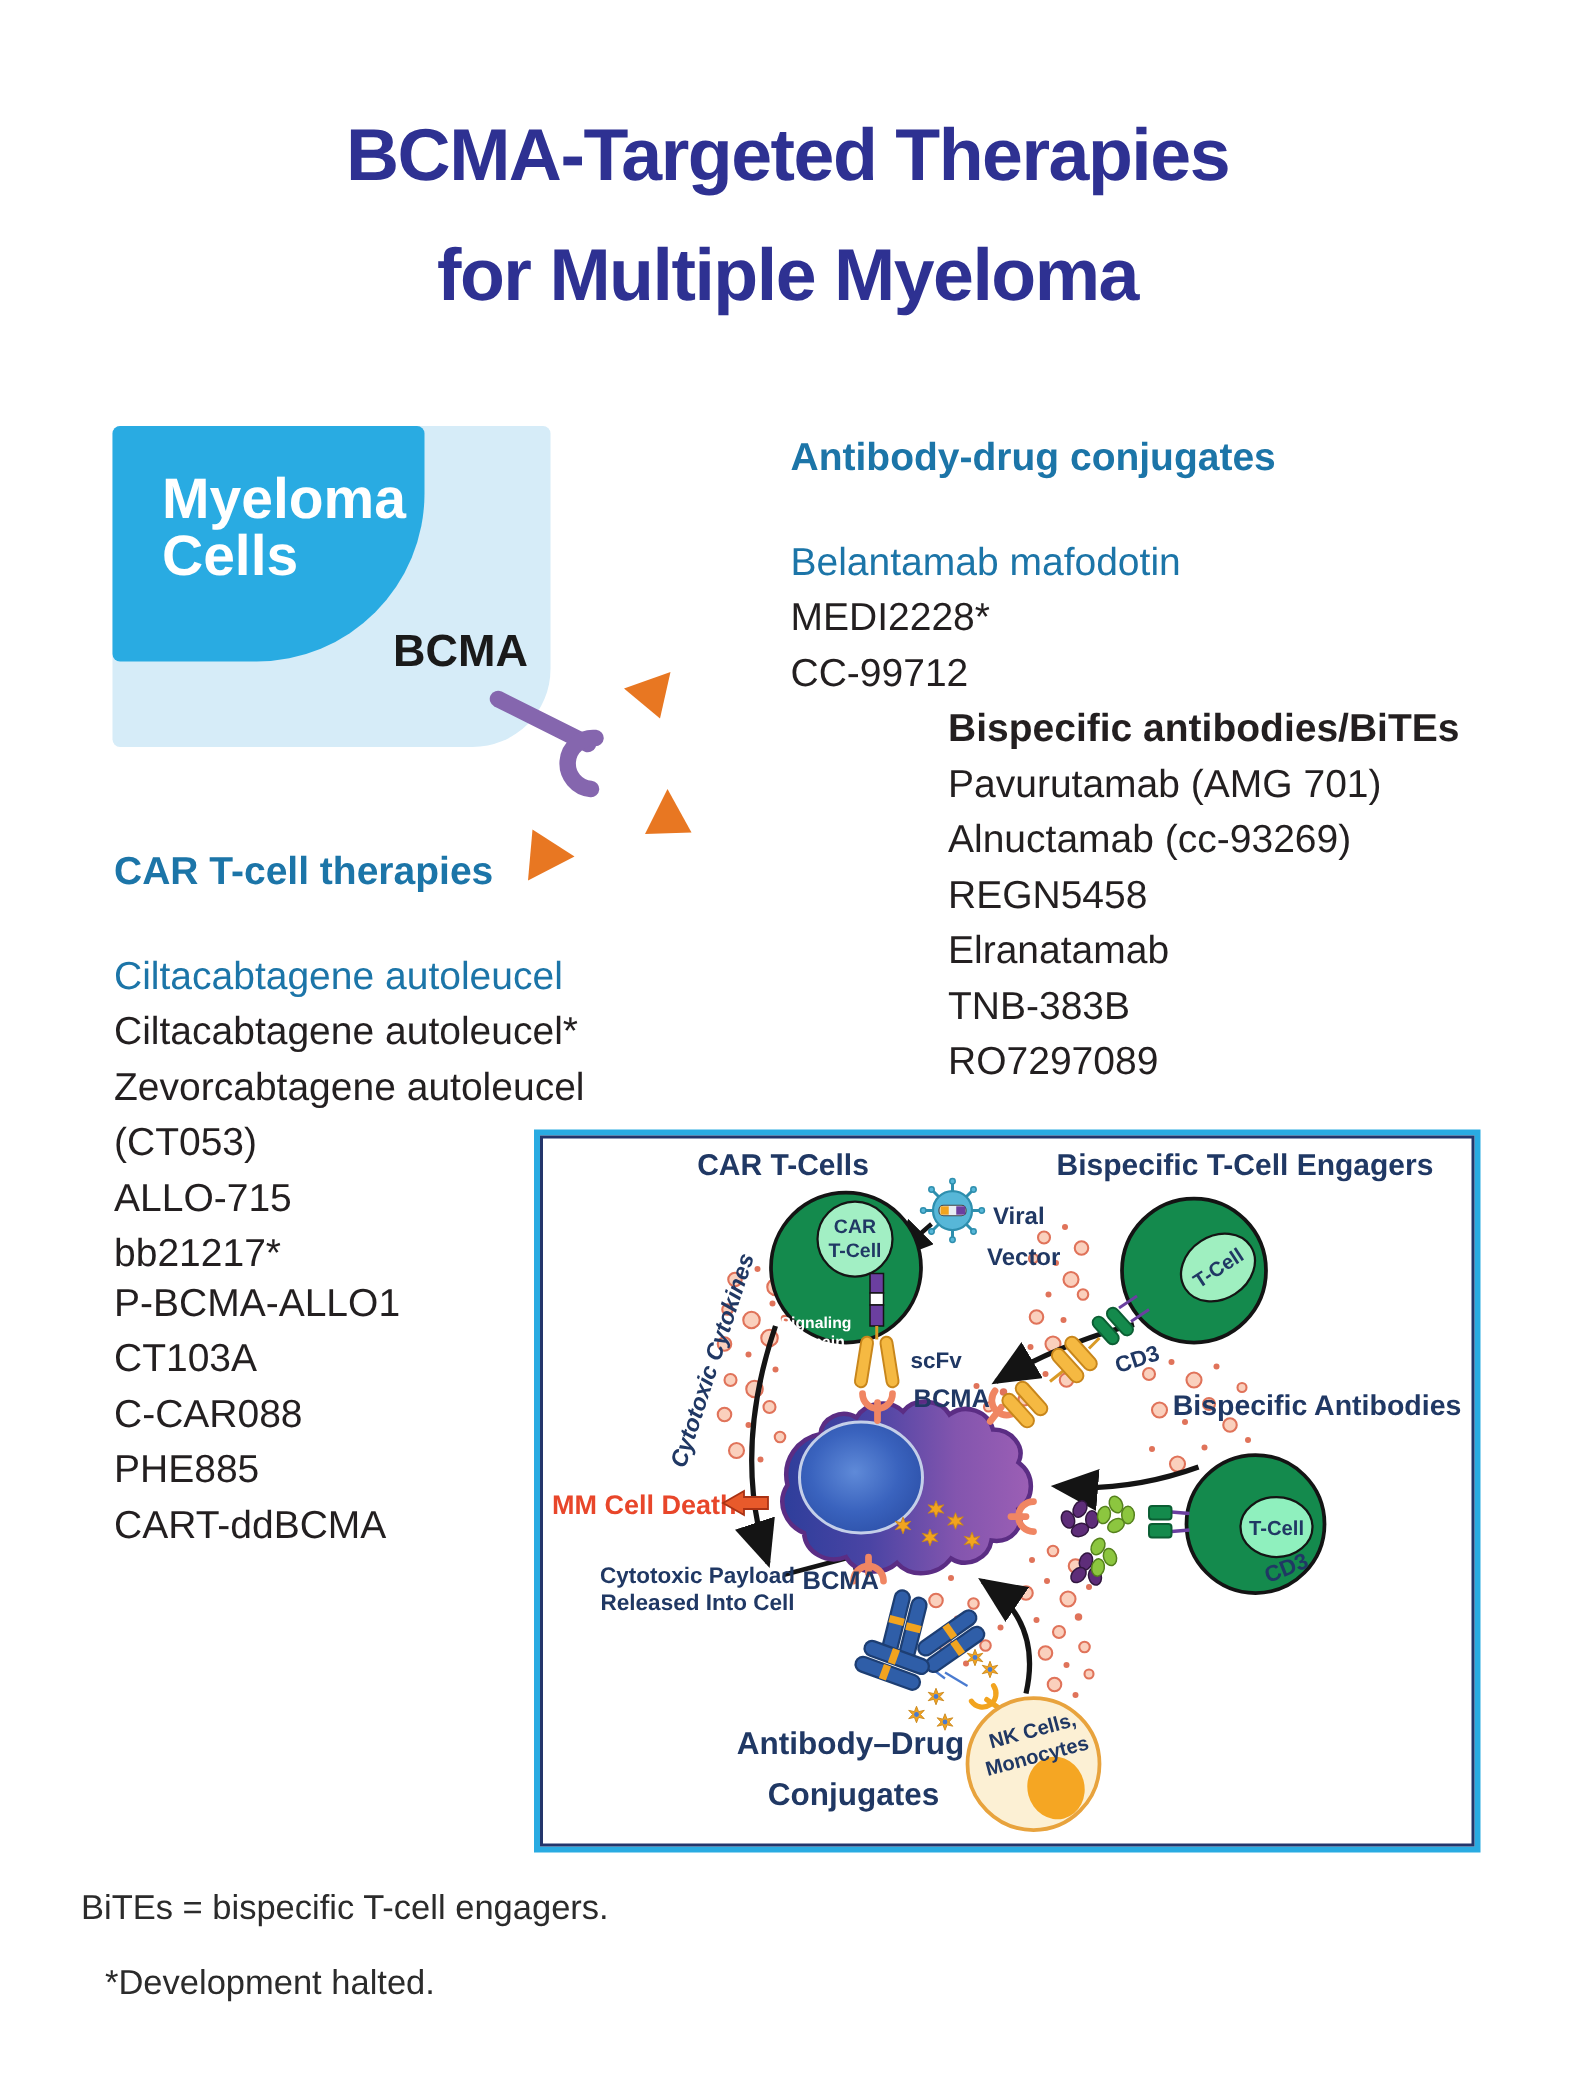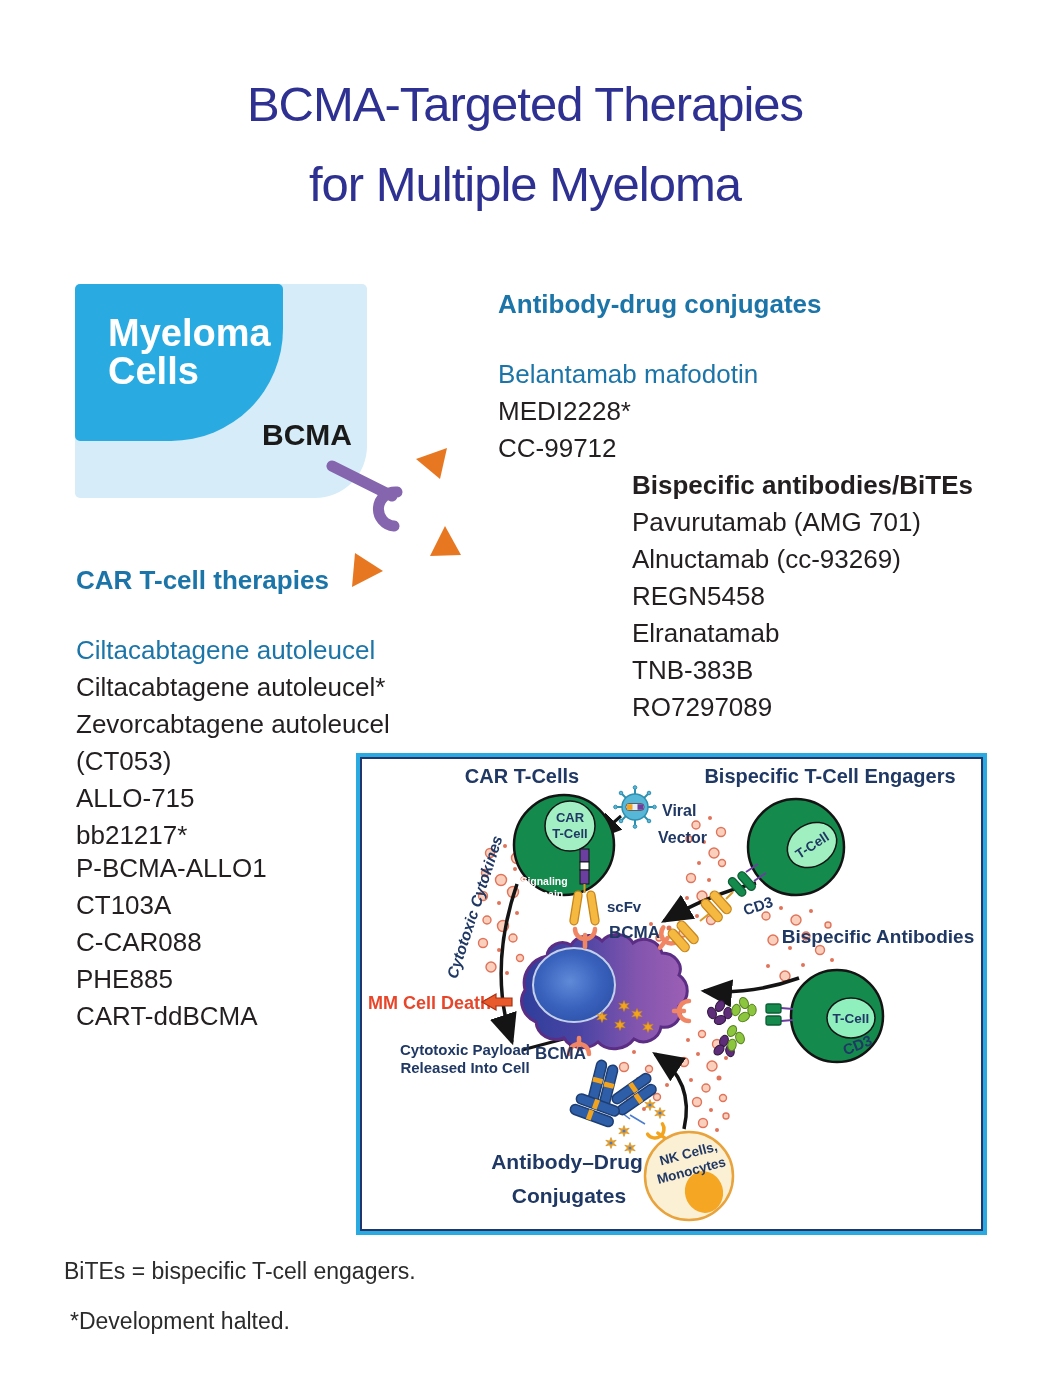--- a/index.html
+++ b/index.html
@@ -2,21 +2,21 @@
 <html><head>
 <meta charset="utf-8">
 <style>
   html,body{margin:0;padding:0;}
   body{
     width:1050px;height:1400px;position:relative;background:#ffffff;
     font-family:"Liberation Sans",sans-serif;overflow:hidden;color:#231F20;
   }
   .abs{position:absolute;}
   
-  .title{left:0;top:64px;width:1050px;text-align:center;font-weight:normal;
+  .title{left:0;top:64px;width:1050px;text-align:center;font-weight:bold;
     font-size:49px;line-height:80px;color:#2E3192;letter-spacing:-1px;}
   
   .cell-pale{left:75px;top:284px;width:292px;height:214px;background:#D6ECF8;
     border-radius:5px 5px 52px 5px;}
   .cell-dark{left:75px;top:284px;width:208px;height:157px;background:#29ABE2;
     border-radius:5px 5px 112px 5px;}
   .cell-label{left:108px;top:314px;color:#ffffff;font-weight:bold;font-size:38px;line-height:38px;}
   .bcma-label{left:262px;top:418px;color:#1A1A1A;font-weight:bold;font-size:30px;}
   
   .list{font-size:26px;line-height:37px;color:#231F20;}
@@ -61,21 +61,21 @@
 <div class="abs bcma-label">BCMA</div>
 
 <svg class="abs" style="left:320px;top:440px" width="170" height="160" viewBox="0 0 170 160">
   <path d="M 12,26 L 72,56" stroke="#8566AE" stroke-width="11" stroke-linecap="round" fill="none"></path>
   <path d="M 77,52 A 17,17 0 1 0 74,86" stroke="#8566AE" stroke-width="11" stroke-linecap="round" fill="none"></path>
   <polygon points="127,8 96,19 120,39" fill="#E87722"></polygon>
   <polygon points="110,116 125,86 141,115" fill="#E87722"></polygon>
   <polygon points="35,113 63,131 32,147" fill="#E87722"></polygon>
 </svg>
 
-<div class="abs list" style="left:498px;top:286px">
+<div class="abs list" style="left:527px;top:286px">
   <div class="sec-heading">Antibody-drug conjugates</div>
   <div class="hl">Belantamab mafodotin</div>
   <div>MEDI2228*</div>
   <div>CC-99712</div>
 </div>
 
 <div class="abs list" style="left:632px;top:467px">
   <div class="sec-heading-dark">Bispecific antibodies/BiTEs</div>
   <div>Pavurutamab (AMG 701)</div>
   <div>Alnuctamab (cc-93269)</div>
@@ -407,14 +407,14 @@
 
     <text class="fhead" x="160" y="24" font-size="20" text-anchor="middle">CAR T-Cells</text>
     <text class="fhead" x="468" y="24" font-size="20" text-anchor="middle">Bispecific T-Cell Engagers</text>
     <text class="fhead" x="516" y="184" font-size="19" text-anchor="middle">Bispecific Antibodies</text>
     <text class="fhead" x="205" y="410" font-size="21" text-anchor="middle">Antibody–Drug</text>
     <text class="fhead" x="207" y="444" font-size="21" text-anchor="middle">Conjugates</text>
   </svg>
  </div>
 </div>
 
-<div class="abs footnote" style="left:64px;top:1258px">BiTEs = bispecific T-cell engagers.</div>
+<div class="abs footnote" style="left:54px;top:1258px">BiTEs = bispecific T-cell engagers.</div>
 <div class="abs footnote" style="left:70px;top:1308px">*Development halted.</div>
 
 </body></html>

